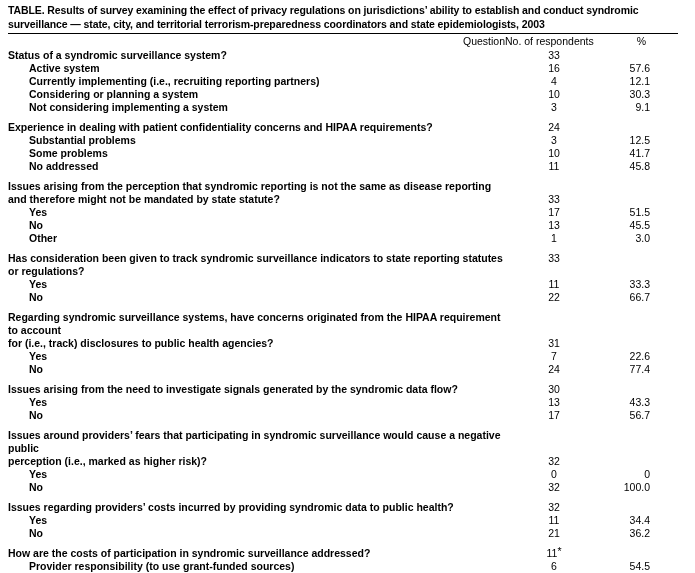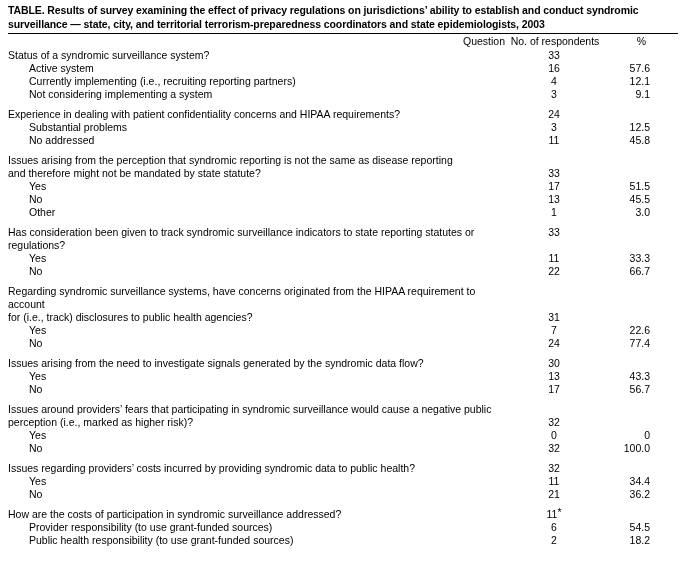--- a/index.html
+++ b/index.html
@@ -47,30 +47,31 @@
     font-size: 10.5px;
     line-height: 13px;
     vertical-align: top;
     font-weight: normal;
   }
   th.h-q {
     text-align: right;
     padding: 1px 0 1px 0;
   }
   th.h-n {
-    text-align: center;
+    text-align: left;
     padding: 1px 0 1px 0;
   }
   th.h-p {
     text-align: center;
     padding: 1px 0 1px 0;
   }
   td.q {
     text-align: left;
     white-space: pre-line;
+    font-weight: bold;
   }
   td.n {
     text-align: center;
     padding-right: 2px;
   }
   td.p {
     text-align: right;
     padding-right: 28px;
   }
   tr.group-start td {
@@ -118,33 +119,43 @@
           <td class="q sub">Active system</td>
           <td class="n"><span>16</span></td>
           <td class="p">57.6</td>
         </tr>
         <tr>
           <td class="q sub">Currently implementing (i.e., recruiting reporting partners)</td>
           <td class="n"><span>4</span></td>
           <td class="p">12.1</td>
         </tr>
         <tr>
+          <td class="q sub">Considering or planning a system</td>
+          <td class="n"><span>10</span></td>
+          <td class="p">30.3</td>
+        </tr>
+        <tr>
           <td class="q sub">Not considering implementing a system</td>
           <td class="n"><span>3</span></td>
           <td class="p">9.1</td>
         </tr>
         <tr class="group-start">
           <td class="q">Experience in dealing with patient confidentiality concerns and HIPAA requirements?</td>
           <td class="n"><span>24</span></td>
           <td class="p"></td>
         </tr>
         <tr>
           <td class="q sub">Substantial problems</td>
           <td class="n"><span>3</span></td>
           <td class="p">12.5</td>
+        </tr>
+        <tr>
+          <td class="q sub">Some problems</td>
+          <td class="n"><span>10</span></td>
+          <td class="p">41.7</td>
         </tr>
         <tr>
           <td class="q sub">No addressed</td>
           <td class="n"><span>11</span></td>
           <td class="p">45.8</td>
         </tr>
         <tr class="group-start">
           <td class="q">Issues arising from the perception that syndromic reporting is not the same as disease reporting
  and therefore might not be mandated by state statute?</td>
           <td class="n" style="vertical-align: bottom;"><span>33</span></td>

